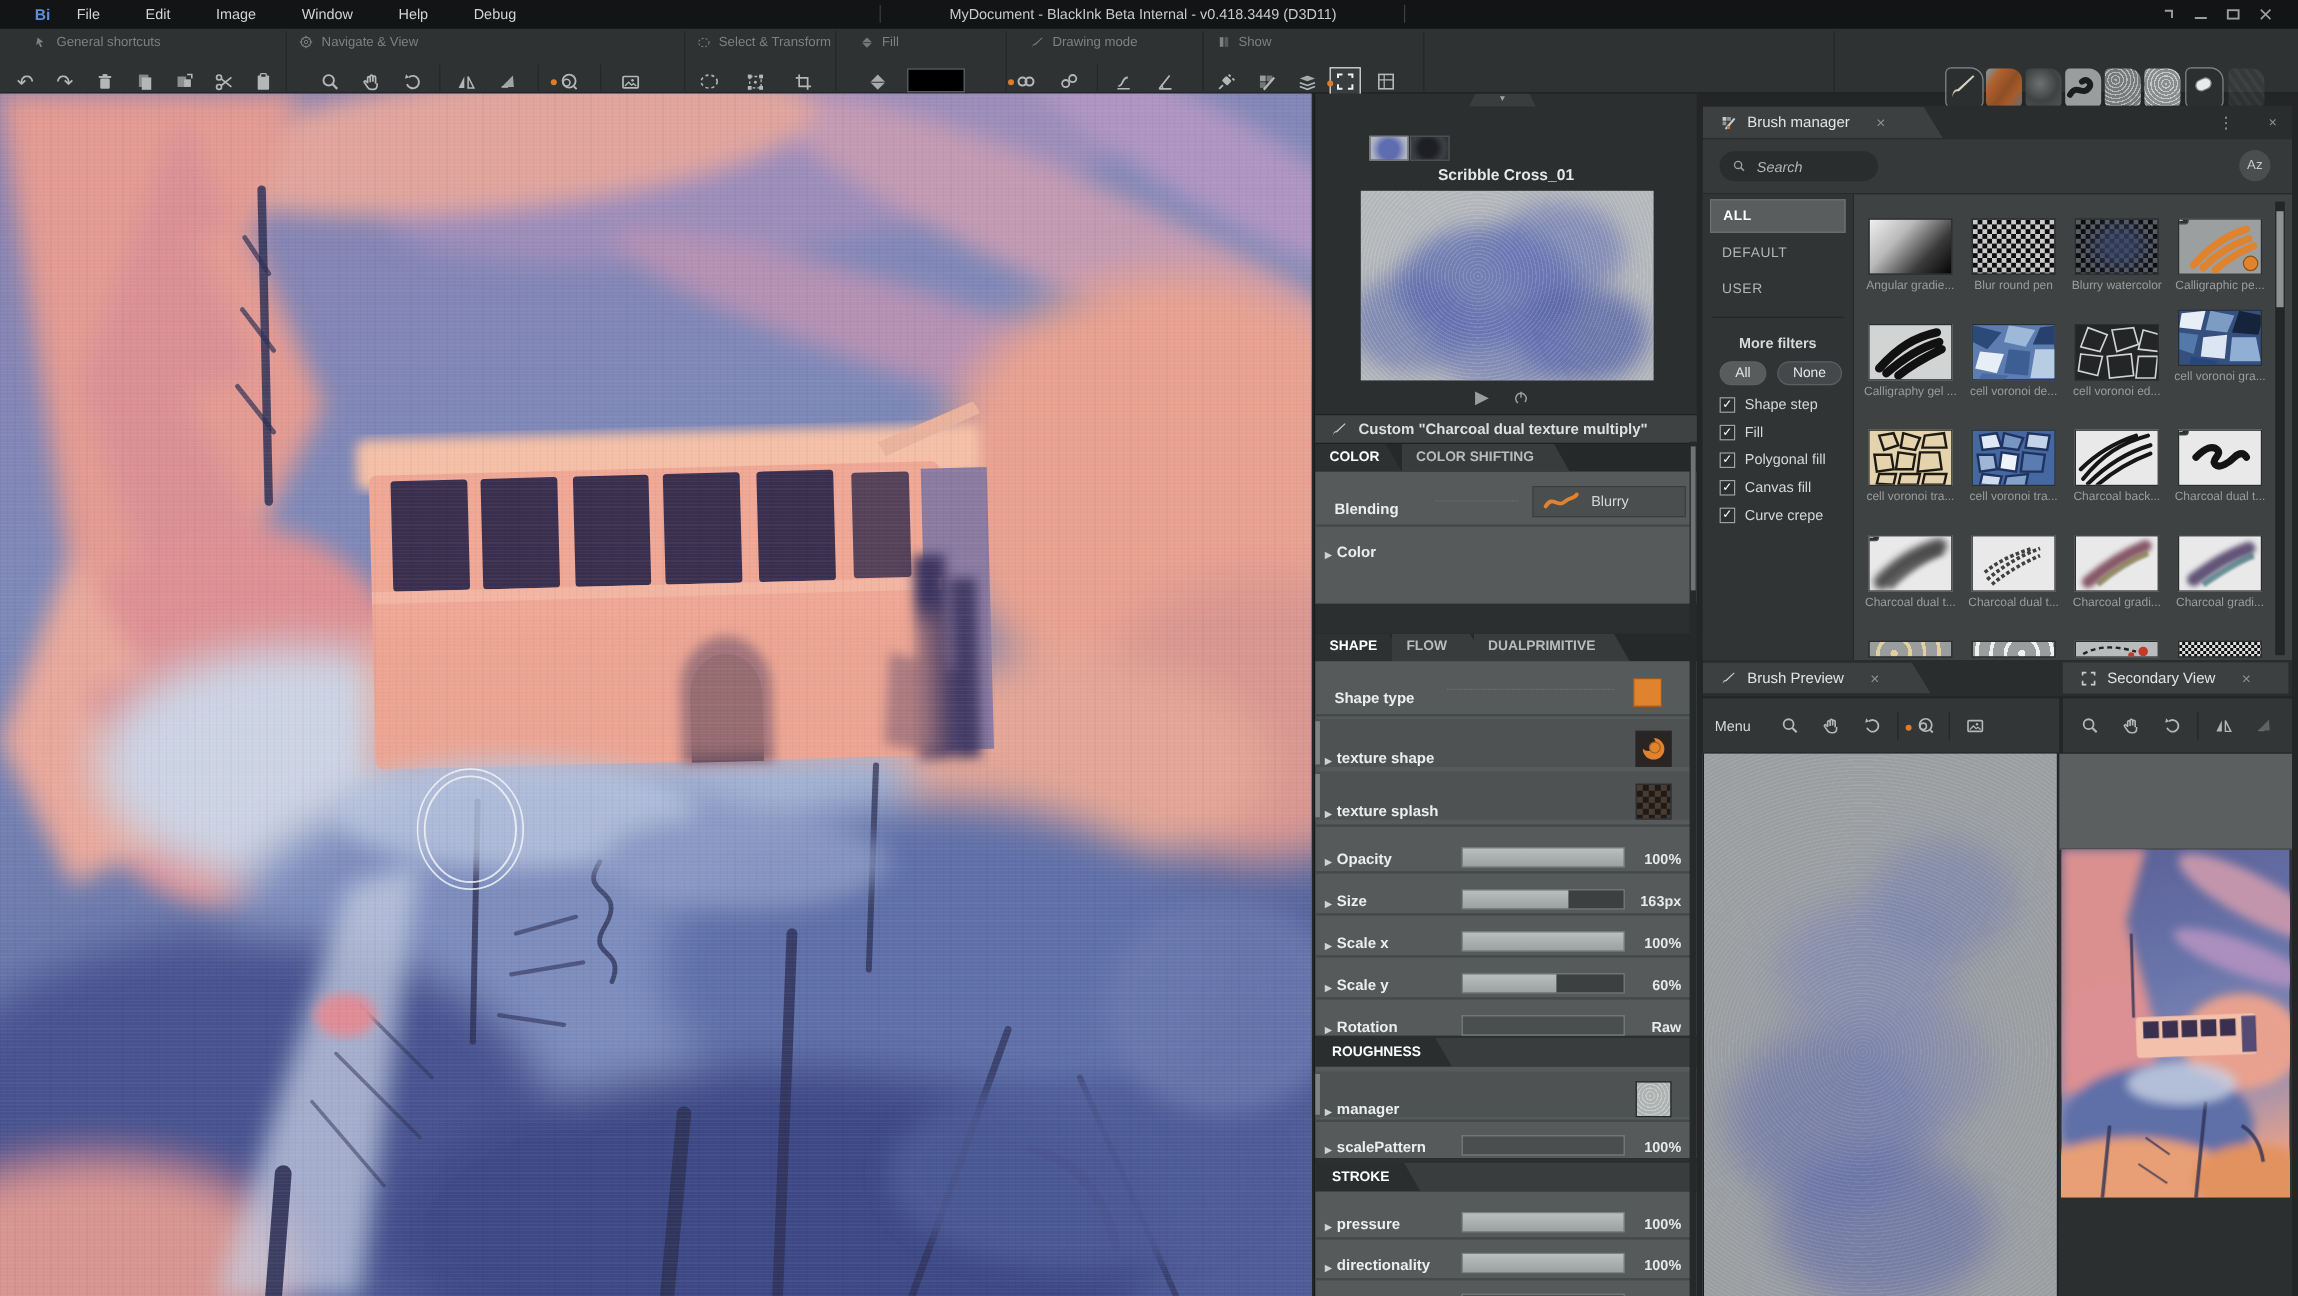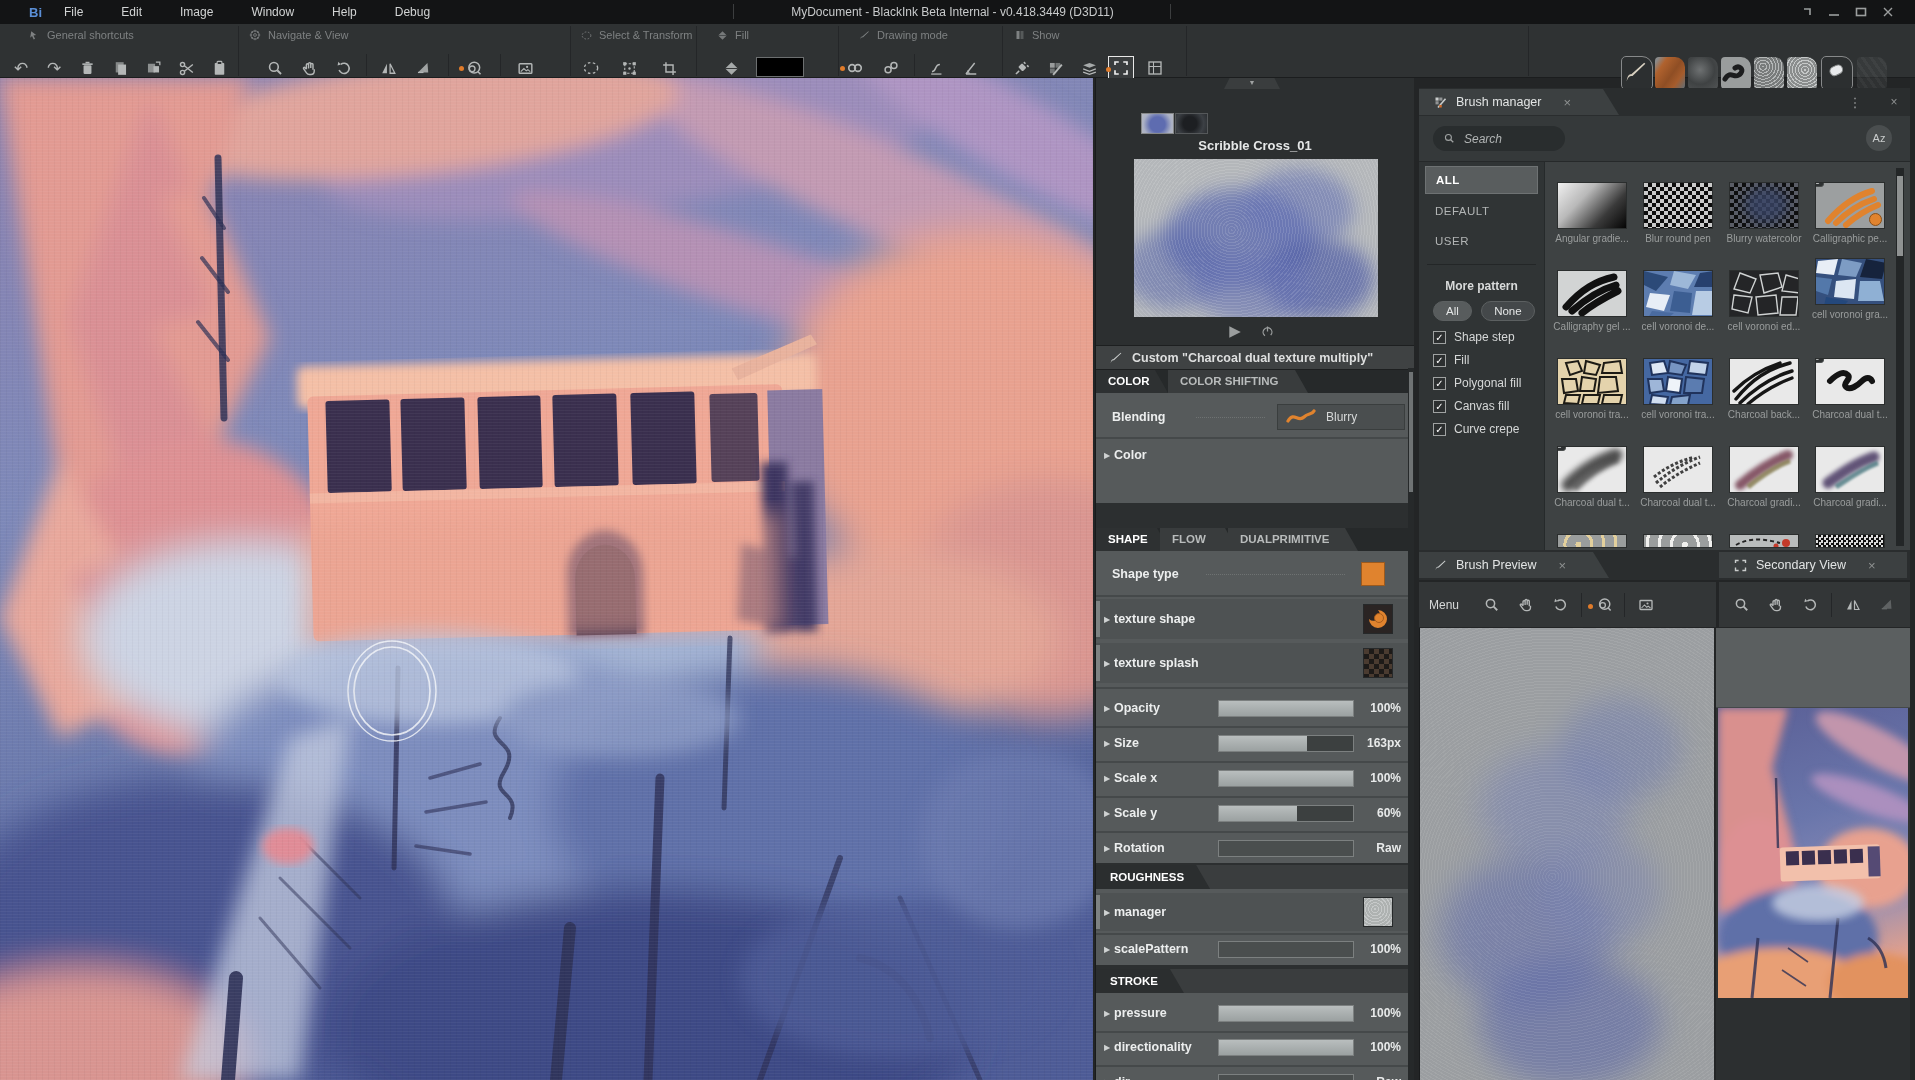--- a/index.html
+++ b/index.html
@@ -38,21 +38,21 @@
 .pname{position:absolute;top:60px;left:0;width:100%;text-align:center;color:#e6e8e8;font-weight:bold;font-size:13px}
 .bigprev{position:absolute;left:38px;top:81px;width:244px;height:158px;background:#b4b7ba;overflow:hidden}
 .blob{position:absolute;border-radius:50%;filter:blur(9px)}
 .prevbtn{position:absolute;top:243px;width:22px;height:20px;color:#9b9e9e;font-size:15px;display:flex;align-items:center;justify-content:center}
 .preset-hdr{position:absolute;left:0;top:267px;width:319px;height:25px;background:#3f4243;border-top:1px solid #1d1f20;border-bottom:1px solid #1d1f20;display:flex;align-items:center;gap:8px;padding-left:12px;color:#dedfdf;font-weight:bold;font-size:12.5px}
 .tabrow{position:absolute;left:0;width:319px;height:23px;background:#26292a}
 .ftab{position:absolute;top:0;height:23px;line-height:23px;padding:0 16px 0 12px;font-weight:bold;font-size:11.5px;color:#b9bcbc;clip-path:polygon(0 0,calc(100% - 13px) 0,100% 100%,0 100%)}
 .ftab.active{background:#2e3132;color:#fff}
 .ftab.rest{background:#393c3d}
 .pgroup{position:absolute;left:0;width:319px;background:#565a5b}
-.prow{position:absolute;left:0;width:319px;display:flex;align-items:center}
+.prow{position:absolute;left:0;width:319px;display:flex;align-items:flex-end}
 .caret{color:#cfd2d2;font-size:8px;width:10px;margin-left:8px}
 .plbl{color:#eceeee;font-size:12.5px;font-weight:bold}
 .plbl.dim{color:#b9bcbc;font-weight:normal}
 .track{position:absolute;left:122px;width:136px;height:17px;background:#3c4040;border:1px solid #7c8080}
 .fill{height:100%;background:linear-gradient(#b9bebe,#9ba1a1)}
 .pval{position:absolute;right:14px;color:#e8eaea;font-size:12px;font-weight:bold;text-align:right}
 .rowline{position:absolute;left:0;width:319px;height:2px;background:#45494a}
 .shead{position:absolute;left:0;width:319px;height:24px;background:#3a3d3e}
 .shead .tab{position:absolute;left:0;top:0;height:24px;background:#2b2e2f;color:#fff;font-weight:bold;font-size:11.5px;line-height:24px;padding:0 26px 0 14px;clip-path:polygon(0 0,calc(100% - 14px) 0,100% 100%,0 100%)}
 .rthumb{position:absolute;right:22px;width:30px;height:30px;border:1px solid #26292a}
@@ -815,21 +815,21 @@
   <div style="position:absolute;right:18px;top:9px;width:26px;height:26px;border-radius:50%;background:#4a4e4f;color:#c9cccc;display:flex;align-items:center;justify-content:center;font-size:11px">
         <span>Az</span>
       </div>
 </div>
 <div id="bm-body">
   <div id="bm-left">
     <div class="bm-cat active">ALL</div>
     <div class="bm-cat">DEFAULT</div>
     <div class="bm-cat">USER</div>
     <div style="margin:10px 8px 0;border-top:1px solid #232627"></div>
-    <div class="bm-filters-t">More pattern</div>
+    <div class="bm-filters-t">More filters</div>
     <div style="margin:8px 0 0 14px">
       <span class="pill lit">All</span>
       <span class="pill" style="margin-left:6px">None</span>
     </div>
     <div class="cbrow">
           <span class="cbox">✓</span>
           <span class="cblbl">Shape step</span>
         </div>
     <div class="cbrow">
           <span class="cbox">✓</span>

